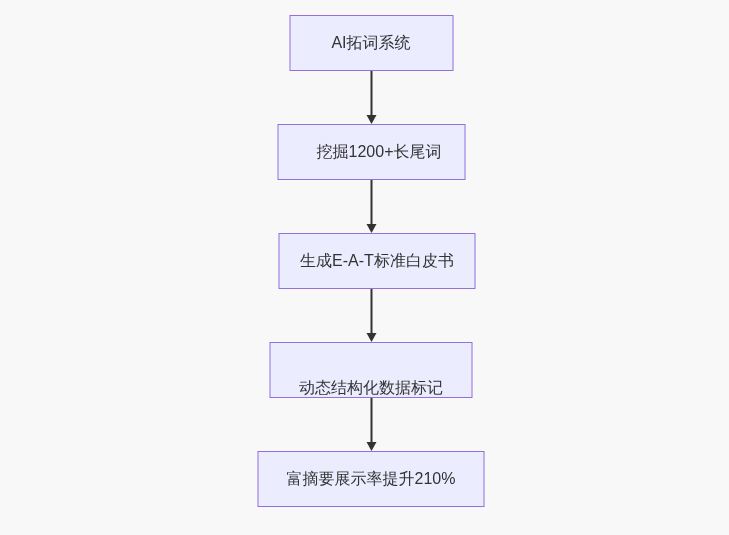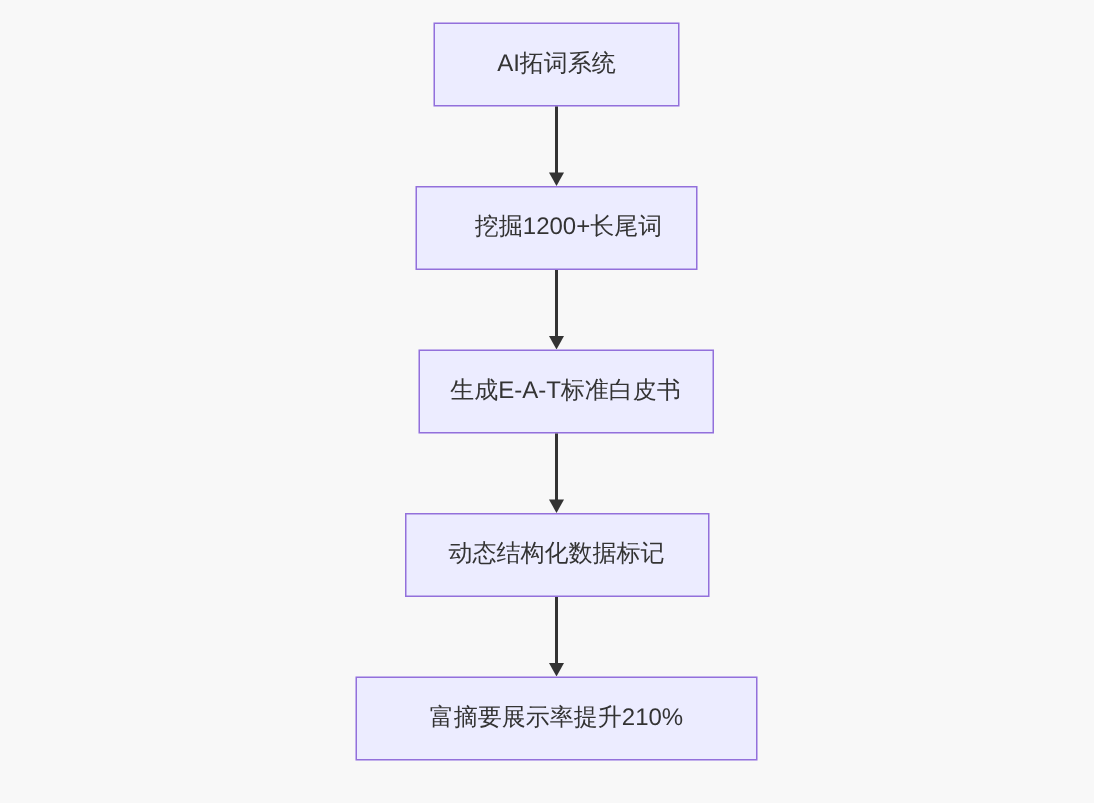--- a/index.html
+++ b/index.html
@@ -84,25 +84,25 @@
 
   <div class="node" style="width: 197px; margin-left: 12px;">
     <span class="label">生成E-A-T标准白皮书</span>
   </div>
 
   <div class="arrow">
     <div class="line"></div>
     <div class="head"></div>
   </div>
 
-  <div class="node" style="width: 203px;">
+  <div class="node" style="width: 203px; align-items: flex-end;">
     <span class="label">动态结构化数据标记</span>
   </div>
 
   <div class="arrow">
     <div class="line"></div>
     <div class="head"></div>
   </div>
 
-  <div class="node" style="width: 268px;">
+  <div class="node" style="width: 227px;">
     <span class="label">富摘要展示率提升210%</span>
   </div>
 </div>
 
 </body></html>

